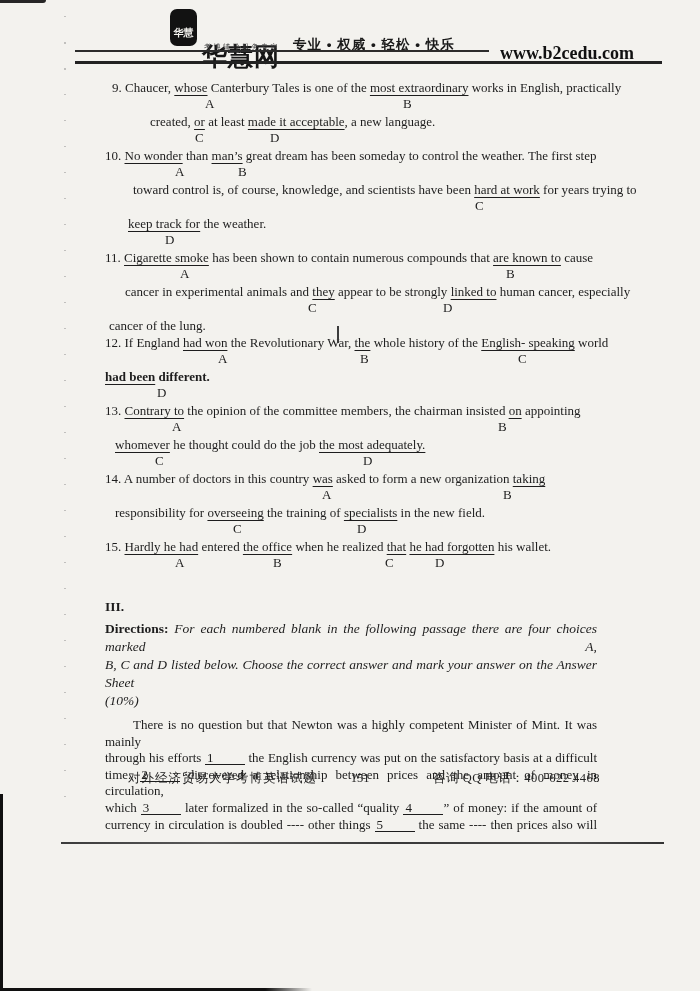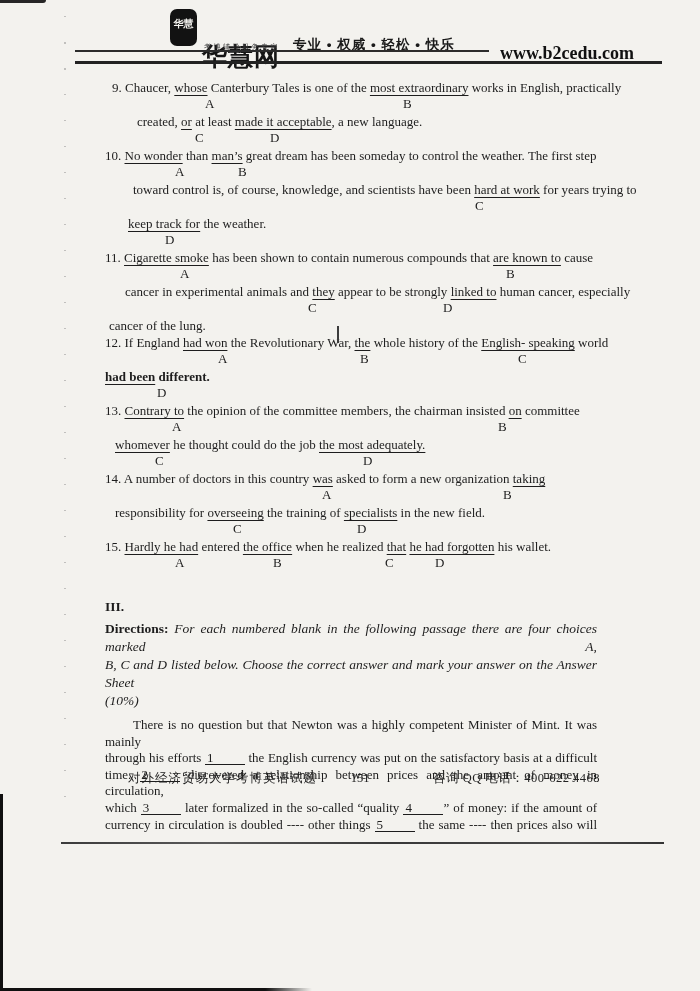--- a/index.html
+++ b/index.html
@@ -3,21 +3,21 @@
 <meta charset="utf-8">
 <style>
   html,body{margin:0;padding:0;}
   body{width:700px;height:991px;overflow:hidden;background:#e8e7e3;}
   .page{position:relative;width:700px;height:991px;background:#f3f2ee;
         font-family:"Liberation Serif","DejaVu Serif",serif;color:#1d1d1d;}
   
   .hdr{position:absolute;left:0;top:0;width:700px;height:66px;}
   .badge{position:absolute;left:170px;top:9px;width:27px;height:37px;background:#121212;
          border-radius:7px;color:#f3f2ee;font-family:"Liberation Sans",sans-serif;
-         font-size:10px;line-height:11px;font-weight:bold;text-align:center;padding-top:9px;box-sizing:border-box;}
+         font-size:10px;line-height:11px;font-weight:bold;text-align:center;padding-top:18px;box-sizing:border-box;}
   .logotext{position:absolute;left:202px;top:12px;font-family:"Liberation Sans",sans-serif;
             font-weight:bold;font-size:25px;letter-spacing:1px;color:#151515;margin-top:28px;}
   .tagline{position:absolute;left:204px;top:42px;font-family:"Liberation Sans",sans-serif;
            font-size:7px;letter-spacing:2.5px;color:#3a3a3a;}
   .slogan{position:absolute;left:293px;top:36px;font-family:"Liberation Sans",sans-serif;
           font-weight:bold;font-size:13.5px;letter-spacing:1px;color:#1a1a1a;}
   .url{position:absolute;left:500px;top:43px;font-weight:bold;font-size:18px;color:#111;}
   .hline1{position:absolute;left:75px;top:50px;width:414px;height:2px;background:#2c2c2c;}
   .hline2{position:absolute;left:75px;top:61px;width:587px;height:2.5px;background:#222;}
   
@@ -69,21 +69,21 @@
   </div>
 
   <div class="content">
     <div>
         <div class="q">
           <div class="tline" style="margin-left: 7px; text-align: center;"><span>9. Chaucer, </span><span class="u">whose</span><span> Canterbury Tales is one of the </span><span class="u">most extraordinary</span><span> works in English, practically</span></div>
           <div class="lrow">
             <span class="letter" style="left: 100px;">A</span>
             <span class="letter" style="left: 298px;">B</span>
           </div>
-          <div class="tline" style="margin-left: 32px;"><span>created, </span><span class="u">or</span><span> at least </span><span class="u">made it acceptable</span><span>, a new language.</span></div>
+          <div class="tline" style="margin-left: 45px;"><span>created, </span><span class="u">or</span><span> at least </span><span class="u">made it acceptable</span><span>, a new language.</span></div>
           <div class="lrow">
             <span class="letter" style="left: 90px;">C</span>
             <span class="letter" style="left: 165px;">D</span>
           </div>
         </div>
         <div class="q">
           <div class="tline"><span>10. </span><span class="u">No wonder</span><span> than </span><span class="u">man’s</span><span> great dream has been someday to control the weather. The first step</span></div>
           <div class="lrow">
             <span class="letter" style="left: 70px;">A</span>
             <span class="letter" style="left: 133px;">B</span>
@@ -116,21 +116,21 @@
             <span class="letter" style="left: 113px;">A</span>
             <span class="letter" style="left: 255px;">B</span>
             <span class="letter" style="left: 413px;">C</span>
           </div>
           <div class="tline" style=" font-weight: bold;"><span class="u">had been</span><span> different.</span></div>
           <div class="lrow">
             <span class="letter" style="left: 52px;">D</span>
           </div>
         </div>
         <div class="q">
-          <div class="tline"><span>13. </span><span class="u">Contrary to</span><span> the opinion of the committee members, the chairman insisted </span><span class="u">on</span><span> committee</span></div>
+          <div class="tline"><span>13. </span><span class="u">Contrary to</span><span> the opinion of the committee members, the chairman insisted </span><span class="u">on</span><span> appointing</span></div>
           <div class="lrow">
             <span class="letter" style="left: 67px;">A</span>
             <span class="letter" style="left: 393px;">B</span>
           </div>
           <div class="tline" style="margin-left: 10px;"><span class="u">whomever</span><span> he thought could do the job </span><span class="u">the most adequately.</span></div>
           <div class="lrow">
             <span class="letter" style="left: 50px;">C</span>
             <span class="letter" style="left: 258px;">D</span>
           </div>
         </div>

